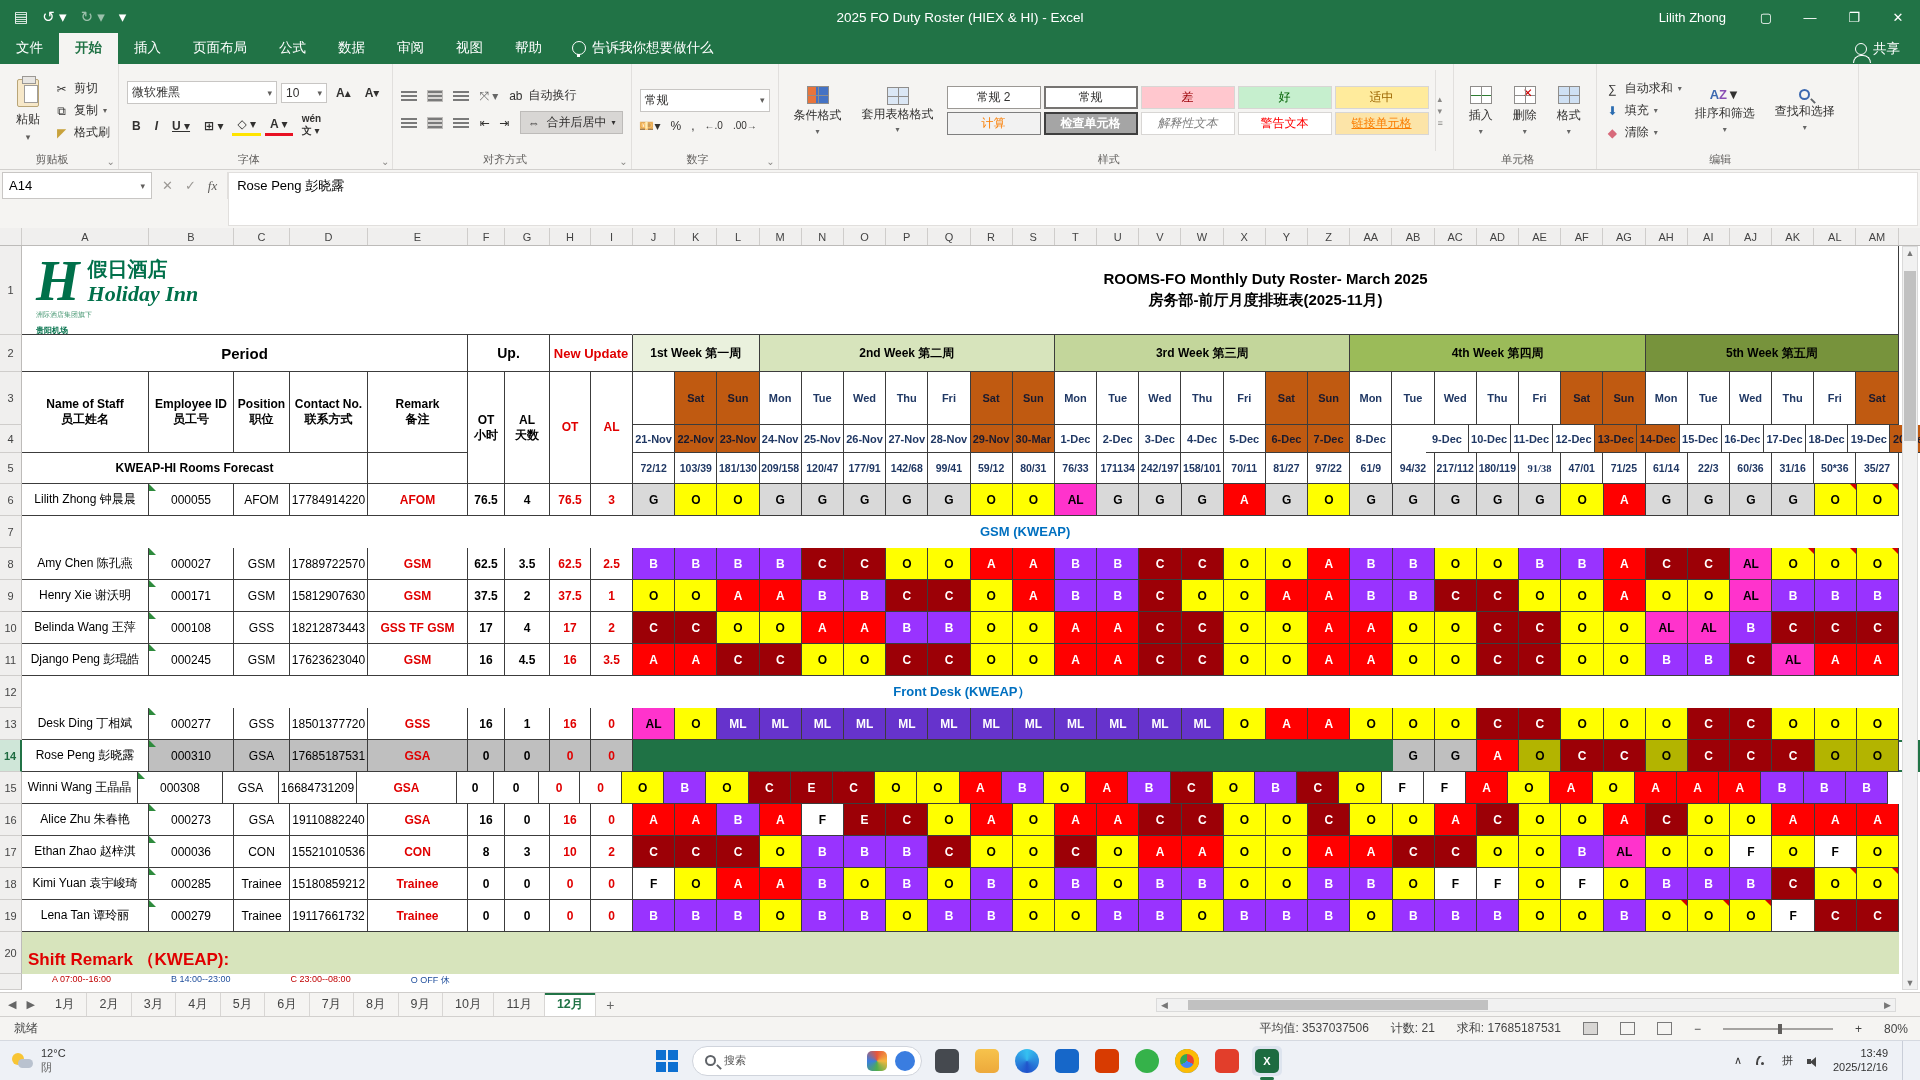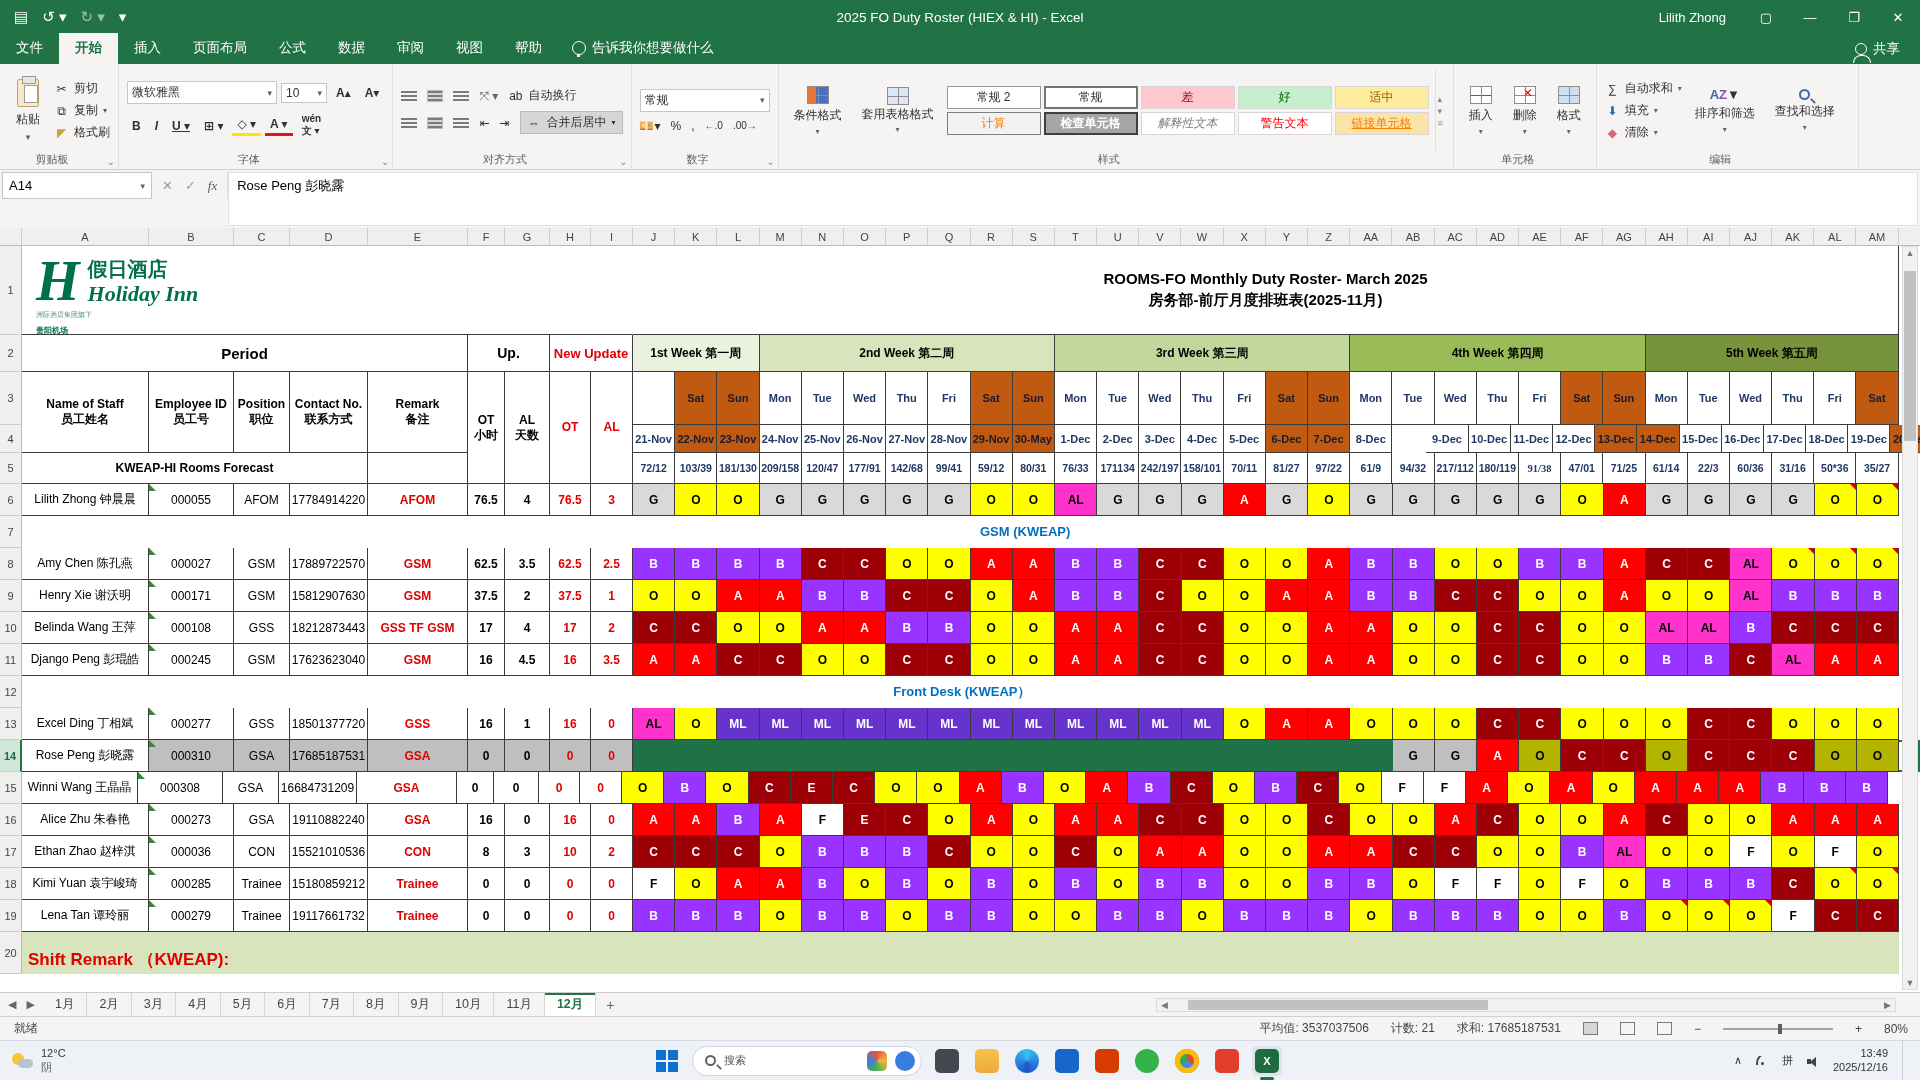--- a/index.html
+++ b/index.html
@@ -576,21 +576,21 @@
         <div class="srow">
           <div class="cell" style="width: 42.2px; height: 28px; font-weight: bold; font-size: 11px; color: rgb(32, 56, 100);">21-Nov</div>
           <div class="cell" style="width: 42.2px; height: 28px; font-weight: bold; font-size: 11px; color: rgb(26, 26, 46); background: rgb(192, 90, 17);">22-Nov</div>
           <div class="cell" style="width: 42.2px; height: 28px; font-weight: bold; font-size: 11px; color: rgb(26, 26, 46); background: rgb(192, 90, 17);">23-Nov</div>
           <div class="cell" style="width: 42.2px; height: 28px; font-weight: bold; font-size: 11px; color: rgb(32, 56, 100);">24-Nov</div>
           <div class="cell" style="width: 42.2px; height: 28px; font-weight: bold; font-size: 11px; color: rgb(32, 56, 100);">25-Nov</div>
           <div class="cell" style="width: 42.2px; height: 28px; font-weight: bold; font-size: 11px; color: rgb(32, 56, 100);">26-Nov</div>
           <div class="cell" style="width: 42.2px; height: 28px; font-weight: bold; font-size: 11px; color: rgb(32, 56, 100);">27-Nov</div>
           <div class="cell" style="width: 42.2px; height: 28px; font-weight: bold; font-size: 11px; color: rgb(32, 56, 100);">28-Nov</div>
           <div class="cell" style="width: 42.2px; height: 28px; font-weight: bold; font-size: 11px; color: rgb(26, 26, 46); background: rgb(192, 90, 17);">29-Nov</div>
-          <div class="cell" style="width: 42.2px; height: 28px; font-weight: bold; font-size: 11px; color: rgb(26, 26, 46); background: rgb(192, 90, 17);">30-May</div>
+          <div class="cell" style="width: 42.2px; height: 28px; font-weight: bold; font-size: 11px; color: rgb(26, 26, 46); background: rgb(192, 90, 17);">30-Mar</div>
           <div class="cell" style="width: 42.2px; height: 28px; font-weight: bold; font-size: 11px; color: rgb(32, 56, 100);">1-Dec</div>
           <div class="cell" style="width: 42.2px; height: 28px; font-weight: bold; font-size: 11px; color: rgb(32, 56, 100);">2-Dec</div>
           <div class="cell" style="width: 42.2px; height: 28px; font-weight: bold; font-size: 11px; color: rgb(32, 56, 100);">3-Dec</div>
           <div class="cell" style="width: 42.2px; height: 28px; font-weight: bold; font-size: 11px; color: rgb(32, 56, 100);">4-Dec</div>
           <div class="cell" style="width: 42.2px; height: 28px; font-weight: bold; font-size: 11px; color: rgb(32, 56, 100);">5-Dec</div>
           <div class="cell" style="width: 42.2px; height: 28px; font-weight: bold; font-size: 11px; color: rgb(26, 26, 46); background: rgb(192, 90, 17);">6-Dec</div>
           <div class="cell" style="width: 42.2px; height: 28px; font-weight: bold; font-size: 11px; color: rgb(26, 26, 46); background: rgb(192, 90, 17);">7-Dec</div>
           <div class="cell" style="width: 42.2px; height: 28px; font-weight: bold; font-size: 11px; color: rgb(32, 56, 100);">8-Dec</div>
           <div class="cell" style="width: 42.2px; height: 28px; font-weight: bold; font-size: 11px; color: rgb(32, 56, 100); margin-left: 34px;">9-Dec</div>
           <div class="cell" style="width: 42.2px; height: 28px; font-weight: bold; font-size: 11px; color: rgb(32, 56, 100);">10-Dec</div>
@@ -918,21 +918,21 @@
     </div>
     <div class="srow" style="position: relative;">
       <div class="rowhdr" style="height: 32px;">12</div>
       <div class="cell noborder" style="width: 611px; height: 32px;"></div>
       <div class="cell noborder" style="width: 1266px; height: 32px; position: relative;">
         <div class="seclabel" style="left: 26%;">Front Desk (KWEAP）</div>
       </div>
     </div>
     <div class="srow" style="position: relative;">
       <div class="rowhdr" style="height: 32px;">13</div>
-      <div class="cell" style="width: 127px; height: 32px;">Excel Ding 丁相斌</div>
+      <div class="cell" style="width: 127px; height: 32px;">Desk Ding 丁相斌</div>
       <div class="cell idtri" style="width: 85px; height: 32px; position: relative;">000277</div>
       <div class="cell" style="width: 56px; height: 32px;">GSS</div>
       <div class="cell" style="width: 78px; height: 32px;">18501377720</div>
       <div class="cell" style="width: 100px; height: 32px;">
         <b class="redtxt">GSS</b>
       </div>
       <div class="cell" style="width: 37px; height: 32px;">
         <b>16</b>
       </div>
       <div class="cell" style="width: 45px; height: 32px;">
@@ -1298,20 +1298,29 @@
         <div class="cell shift cmark" style="height: 32px; background: rgb(255, 255, 0); color: rgb(0, 0, 0);">O</div>
         <div class="cell shift" style="height: 32px; background: rgb(255, 255, 255); color: rgb(0, 0, 0);">F</div>
         <div class="cell shift" style="height: 32px; background: rgb(156, 0, 6); color: rgb(255, 255, 255);">C</div>
         <div class="cell shift" style="height: 32px; background: rgb(156, 0, 6); color: rgb(255, 255, 255);">C</div>
       </div>
     </div>
     <div class="srow">
       <div class="rowhdr" style="height: 42px;">20</div>
       <div class="cell noborder" style="width: 1877px; height: 42px; background: rgb(215, 228, 188); justify-content: flex-start; align-items: flex-end; padding: 2px 6px;">
         <b class="redtxt" style="font-size:17px">Shift Remark （KWEAP):</b>
+      </div>
+    </div>
+    <div class="srow">
+      <div class="rowhdr" style="height: 16px;"></div>
+      <div class="cell noborder" id="legend-sliver" style="width: 1877px; height: 16px; justify-content: flex-start; gap: 60px; padding-left: 30px; align-items: flex-start;">
+        <span style="color: rgb(192, 0, 0);">A 07:00--16:00</span>
+        <span style="color: rgb(31, 78, 156);">B 14:00--23:00</span>
+        <span style="color: rgb(192, 0, 0);">C 23:00--08:00</span>
+        <span style="color: rgb(31, 78, 156);">O OFF 休</span>
       </div>
     </div>
   </div>
 <div id="vscroll">
   <span class="varrow" style="top:1px">▲</span>
   <div id="vthumb"></div>
   <span class="varrow" style="bottom:1px">▼</span>
 </div>
 
 <div id="tabbar">

